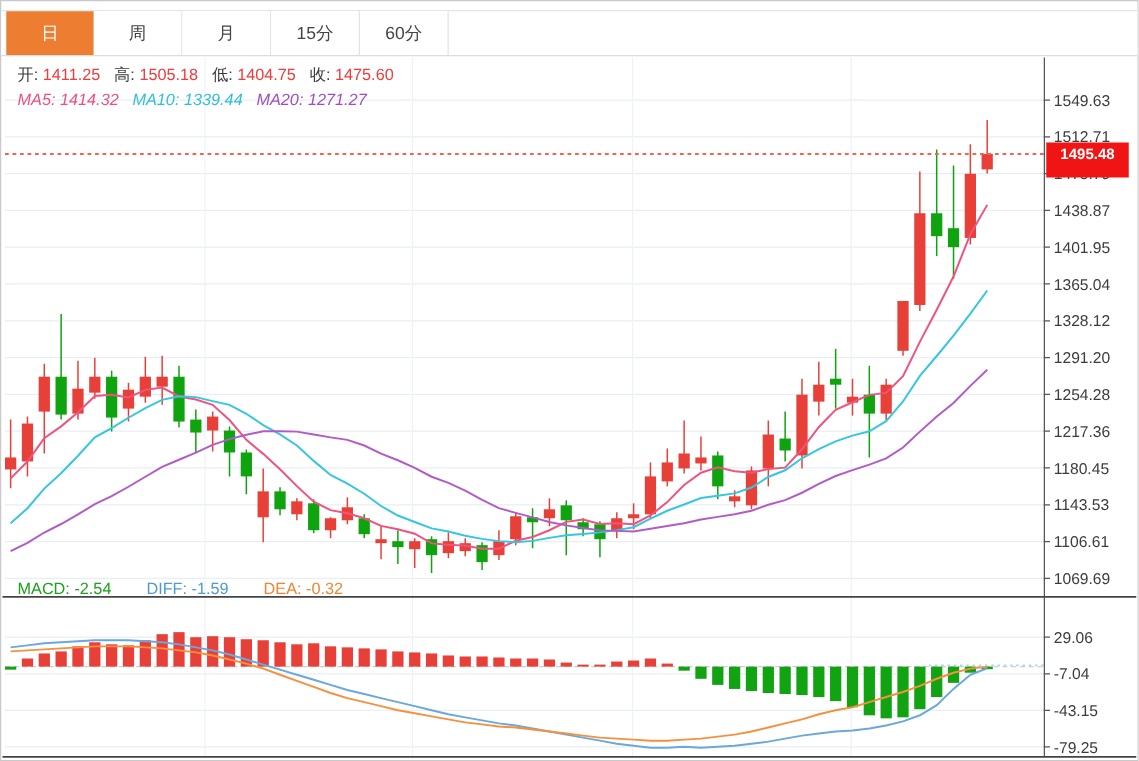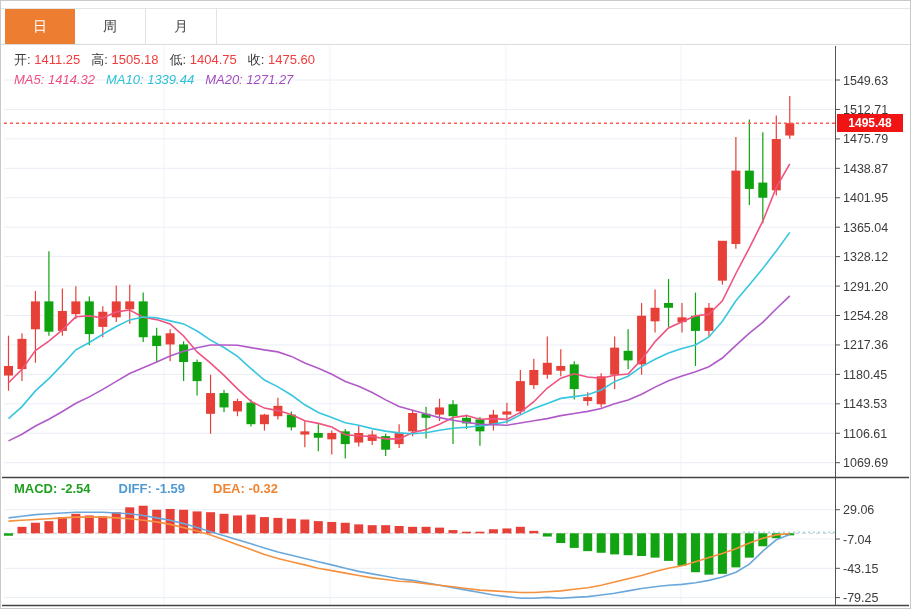--- a/index.html
+++ b/index.html
@@ -8,23 +8,23 @@
   .tabbar{position:absolute;left:0;top:7px;width:909px;height:37px;display:flex;align-items:flex-start;
           border-top:1px solid #e4e4e4;border-bottom:1px solid #dcdcdc;padding-left:4px;box-sizing:border-box;background:#fff;}
   .tab{width:70px;height:35px;line-height:35px;text-align:center;font-size:14px;color:#444;
        border-right:1px solid #e3e3e3;cursor:pointer;background:#fff;}
   .tab.active{background:#ed7d31;color:#fff;border-right:none;}
   .inforow{position:absolute;left:13px;font-size:13px;white-space:nowrap;z-index:3;}
   .inforow .lbl{color:#3a3a3a;}
   .inforow .val{margin-right:11px;}
   #row-ohlc{top:50px;}
   #row-ma{top:71px;font-style:italic;}
-  #row-macd{top:480px;font-weight:bold;}
+  #row-macd{top:462px;}
   #row-macd .pair{margin-right:17px;}
-  .price-tag{position:absolute;left:836px;top:113px;width:66px;height:18px;background:#f11414;color:#fff;
+  .price-tag{position:absolute;left:836px;top:113px;width:66px;height:28px;background:#f11414;color:#fff;
              font-size:12px;font-weight:bold;text-align:center;line-height:18px;z-index:4;}
 </style>
 </head>
 <body>
 
 <div class="window">
   <svg id="chart" width="911" height="609">
       <defs>
         <clipPath id="mainclip">
           <rect x="1" y="45" width="835" height="431"></rect>
@@ -282,18 +282,20 @@
       <text x="842" y="542.5115519999999" font-size="12.5" fill="#3c3c3c">-7.04</text>
       <line x1="834" y1="567.307595" x2="839" y2="567.307595" stroke="#555555" stroke-width="1"></line>
       <text x="842" y="571.807595" font-size="12.5" fill="#3c3c3c">-43.15</text>
       <line x1="834" y1="596.595525" x2="839" y2="596.595525" stroke="#555555" stroke-width="1"></line>
       <text x="842" y="601.095525" font-size="12.5" fill="#3c3c3c">-79.25</text>
     </svg>
   <div class="tabbar" id="tabbar">
       <div class="tab active">日</div>
       <div class="tab">周</div>
       <div class="tab">月</div>
+      <div class="tab">15分</div>
+      <div class="tab">60分</div>
     </div>
   <div class="inforow" id="row-ohlc"><span class="pair"><span class="lbl">开: </span><span class="val" style="color: rgb(242, 59, 59);">1411.25</span></span><span class="pair"><span class="lbl">高: </span><span class="val" style="color: rgb(242, 59, 59);">1505.18</span></span><span class="pair"><span class="lbl">低: </span><span class="val" style="color: rgb(242, 59, 59);">1404.75</span></span><span class="pair"><span class="lbl">收: </span><span class="val" style="color: rgb(242, 59, 59);">1475.60</span></span></div>
   <div class="inforow" id="row-ma"><span class="pair"><span class="lbl" style="color: rgb(238, 79, 128);">MA5: </span><span class="val" style="color: rgb(238, 79, 128);">1414.32</span></span><span class="pair"><span class="lbl" style="color: rgb(46, 192, 216);">MA10: </span><span class="val" style="color: rgb(46, 192, 216);">1339.44</span></span><span class="pair"><span class="lbl" style="color: rgb(162, 76, 192);">MA20: </span><span class="val" style="color: rgb(162, 76, 192);">1271.27</span></span></div>
   <div class="inforow" id="row-macd"><span class="pair"><span class="lbl" style="color: rgb(30, 160, 30);">MACD: </span><span class="val" style="color: rgb(30, 160, 30);">-2.54</span></span><span class="pair"><span class="lbl" style="color: rgb(79, 154, 210);">DIFF: </span><span class="val" style="color: rgb(79, 154, 210);">-1.59</span></span><span class="pair"><span class="lbl" style="color: rgb(239, 132, 50);">DEA: </span><span class="val" style="color: rgb(239, 132, 50);">-0.32</span></span></div>
   <div class="price-tag">1495.48</div>
 </div>
 
 </body></html>

